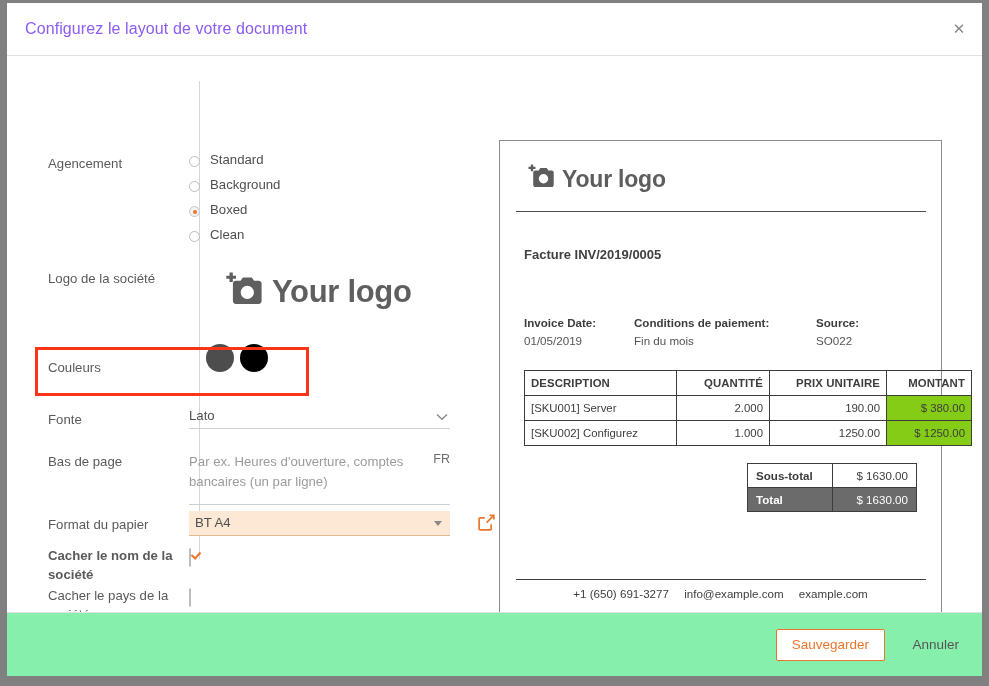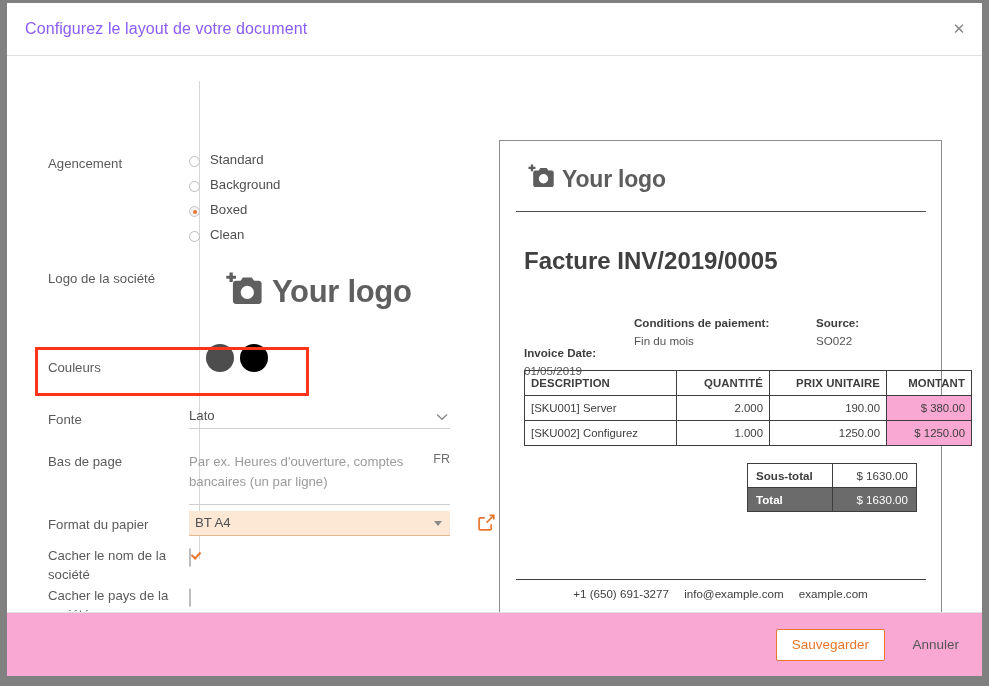--- a/index.html
+++ b/index.html
@@ -296,21 +296,21 @@
     left: 16px;
     top: 70px;
     width: 410px;
     height: 1px;
     background: #4d4d4d;
   }
   .pv-title {
     position: absolute;
     left: 24px;
     top: 106px;
-    font-size: 24px;
+    font-size: 13px;
     font-weight: bold;
     color: #404040;
   }
   .pv-meta {
     position: absolute;
     left: 24px;
     top: 175px;
     display: flex;
   }
   .pv-meta-col { margin-right: 0; }
@@ -341,21 +341,21 @@
     padding: 4px 6px;
     color: #3d3d3d;
     height: 16px;
   }
   .pv-table th {
     font-weight: bold;
     text-align: left;
     letter-spacing: .1px;
   }
   .pv-table th.num, .pv-table td.num { text-align: right; }
-  .pv-table td.amt { background: #f9a8d4; }
+  .pv-table td.amt { background: #84cc16; }
 
   .pv-totals {
     position: absolute;
     right: 24px;
     top: 322px;
     width: 170px;
     border-collapse: collapse;
     table-layout: fixed;
   }
   .pv-totals td {
@@ -388,21 +388,21 @@
     font-size: 11.6px;
     color: #3d3d3d;
   }
   .pv-footer span { margin: 0 6px; }
 
   
   .modal-footer {
     position: relative;
     height: 64px;
     border-top: 1px solid #e0e0e0;
-    background: #f9a8d4;
+    background: #86efac;
   }
   .btn-save {
     position: absolute;
     right: 97px;
     top: 16px;
     padding: 7px 15px 8px;
     border: 1px solid #e8762c;
     background: #fff;
     color: #e8762c;
     font-size: 13.5px;
@@ -518,21 +518,21 @@
       </div>
       <div class="ext-link">
         <svg width="19" height="19" viewBox="0 0 19 19" fill="none" stroke="#e8762c" stroke-width="1.7">
           <path d="M12.6 2.3h4.2v4.2"></path>
           <path d="M16.6 2.6L9.6 9.6"></path>
           <path d="M14.2 11.2v4.6c0 .6-.5 1.1-1.1 1.1H3.2c-.6 0-1.1-.5-1.1-1.1V5.9c0-.6.5-1.1 1.1-1.1h4.6"></path>
         </svg>
       </div>
 
       <div class="frow" style="top:490px;">
-        <div class="flabel" style="top:0;">Cacher le nom de la société</div>
+        <div class="flabel" style="top:0;font-weight:bold;">Cacher le nom de la société</div>
         <div class="fctl" style="top:3px;">
           <span class="cbx checked"></span>
         </div>
       </div>
 
       <div class="frow" style="top:530px;">
         <div class="flabel" style="top:0;">Cacher le pays de la société</div>
         <div class="fctl" style="top:3px;">
           <span class="cbx"></span>
         </div>
@@ -547,21 +547,21 @@
             <path d="M15.8 8.8h4.8l2.3-3.3h8.9l2.3 3.3h4.6c1.6 0 2.9 1.3 2.9 2.9v17.4c0 1.6-1.3 2.9-2.9 2.9H15.8c-1.6 0-2.9-1.3-2.9-2.9V11.7c0-1.6 1.3-2.9 2.9-2.9z"></path>
             <circle cx="27.3" cy="20.4" r="6.6" fill="#ffffff"></circle>
           </svg>
         </span>
         <span class="pv-logo-text">Your logo</span>
       </div>
       <div class="pv-rule-top"></div>
       <div class="pv-title">Facture INV/2019/0005</div>
 
       <div class="pv-meta">
-        <div class="pv-meta-col" style="width:110px;margin-top:30px;">
+        <div class="pv-meta-col" style="width:110px;">
           <div class="pv-meta-lbl">Invoice Date:</div>
           <div class="pv-meta-val">01/05/2019</div>
         </div>
         <div class="pv-meta-col" style="width:182px;">
           <div class="pv-meta-lbl">Conditions de paiement:</div>
           <div class="pv-meta-val">Fin du mois</div>
         </div>
         <div class="pv-meta-col">
           <div class="pv-meta-lbl">Source:</div>
           <div class="pv-meta-val">SO022</div>

